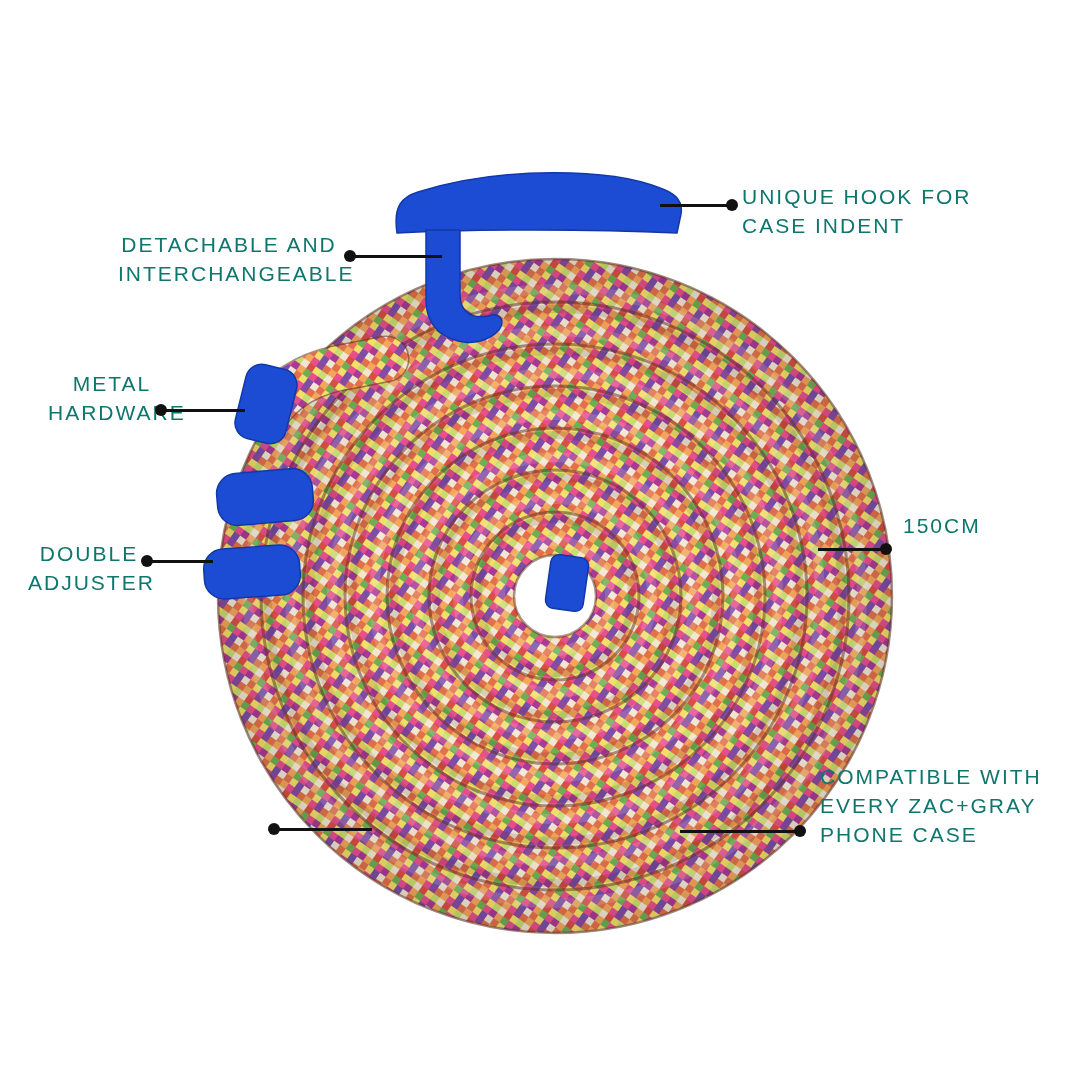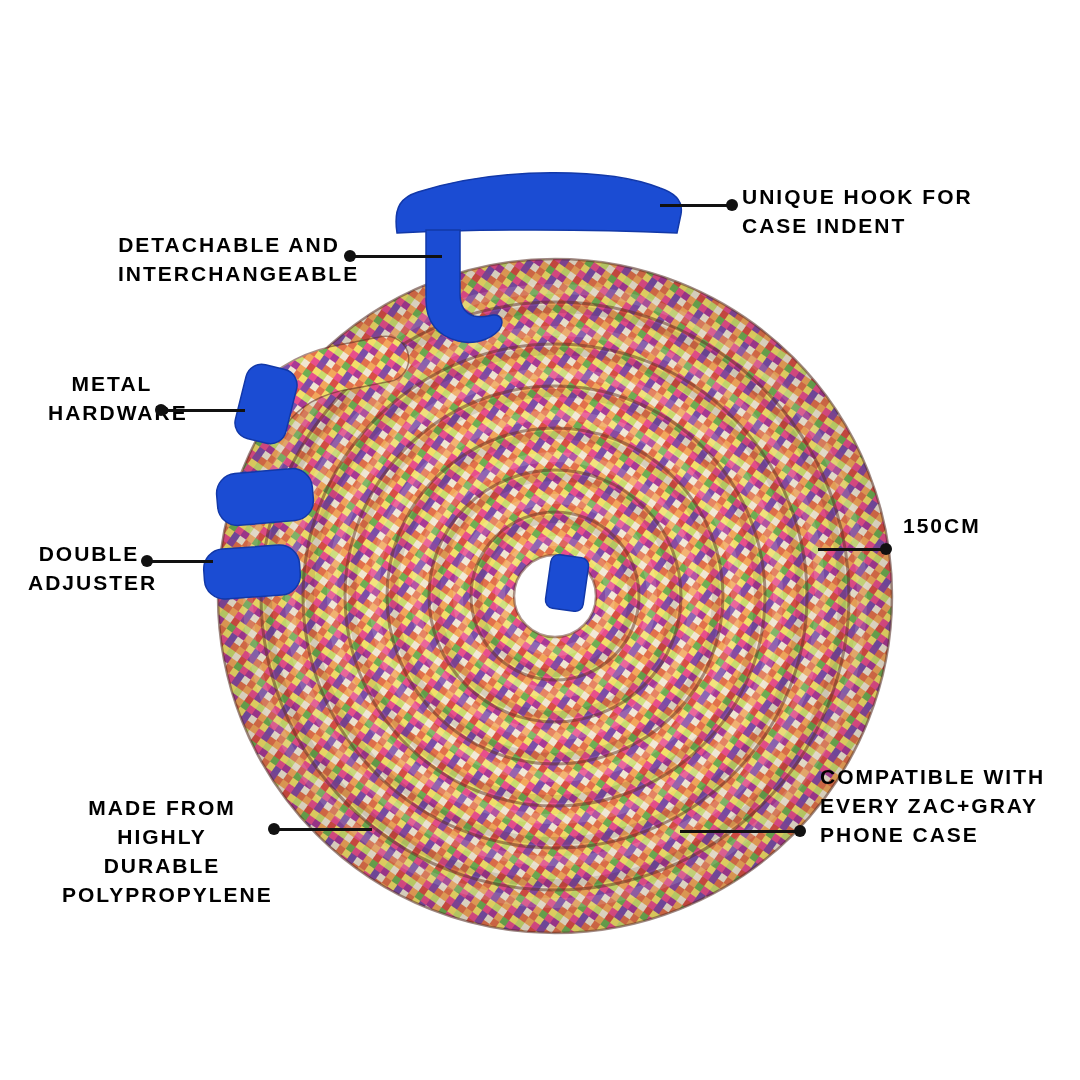--- a/index.html
+++ b/index.html
@@ -6,23 +6,23 @@
   .page{
     position:relative;
     width:1080px;height:1080px;
     background:#ffffff;
     overflow:hidden;
     font-family:"Liberation Sans", sans-serif;
   }
   .art{position:absolute;left:0;top:0;width:1080px;height:1080px;}
   .callout-text{
     position:absolute;
-    color:#000000;
+    color:#0f766e;
     font-size:21px;
-    font-weight:700;
+    font-weight:400;
     letter-spacing:2px;
     line-height:29px;
   }
   .callout-text.center{text-align:center;}
   .callout-text.left{text-align:left;}
   .callout-line{
     position:absolute;height:3px;background:#111111;
   }
   .callout-dot{
     position:absolute;width:12px;height:12px;border-radius:50%;background:#111111;
@@ -149,25 +149,20 @@
   </div>
   <div class="callout-dot" style="left:141px;top:555px;"></div>
   <div class="callout-line" style="left:149px;top:560px;width:64px;"></div>
 
   <div class="callout-line" style="left:818px;top:548px;width:70px;"></div>
   <div class="callout-dot" style="left:880px;top:543px;"></div>
   <div class="callout-text left" style="left:903px;top:511px;width:170px;">
     <div>150CM</div>
   </div>
 
-  <div class="callout-text center" style="left:62px;top:793px;width:200px;">
-    <div>MADE FROM</div>
-    <div>HIGHLY DURABLE</div>
-    <div>POLYPROPYLENE</div>
-  </div>
   <div class="callout-dot" style="left:268px;top:823px;"></div>
   <div class="callout-line" style="left:276px;top:828px;width:96px;"></div>
 
   <div class="callout-line" style="left:680px;top:830px;width:120px;"></div>
   <div class="callout-dot" style="left:794px;top:825px;"></div>
   <div class="callout-text left" style="left:820px;top:762px;width:230px;">
     <div>COMPATIBLE WITH</div>
     <div>EVERY ZAC+GRAY</div>
     <div>PHONE CASE</div>
   </div>

